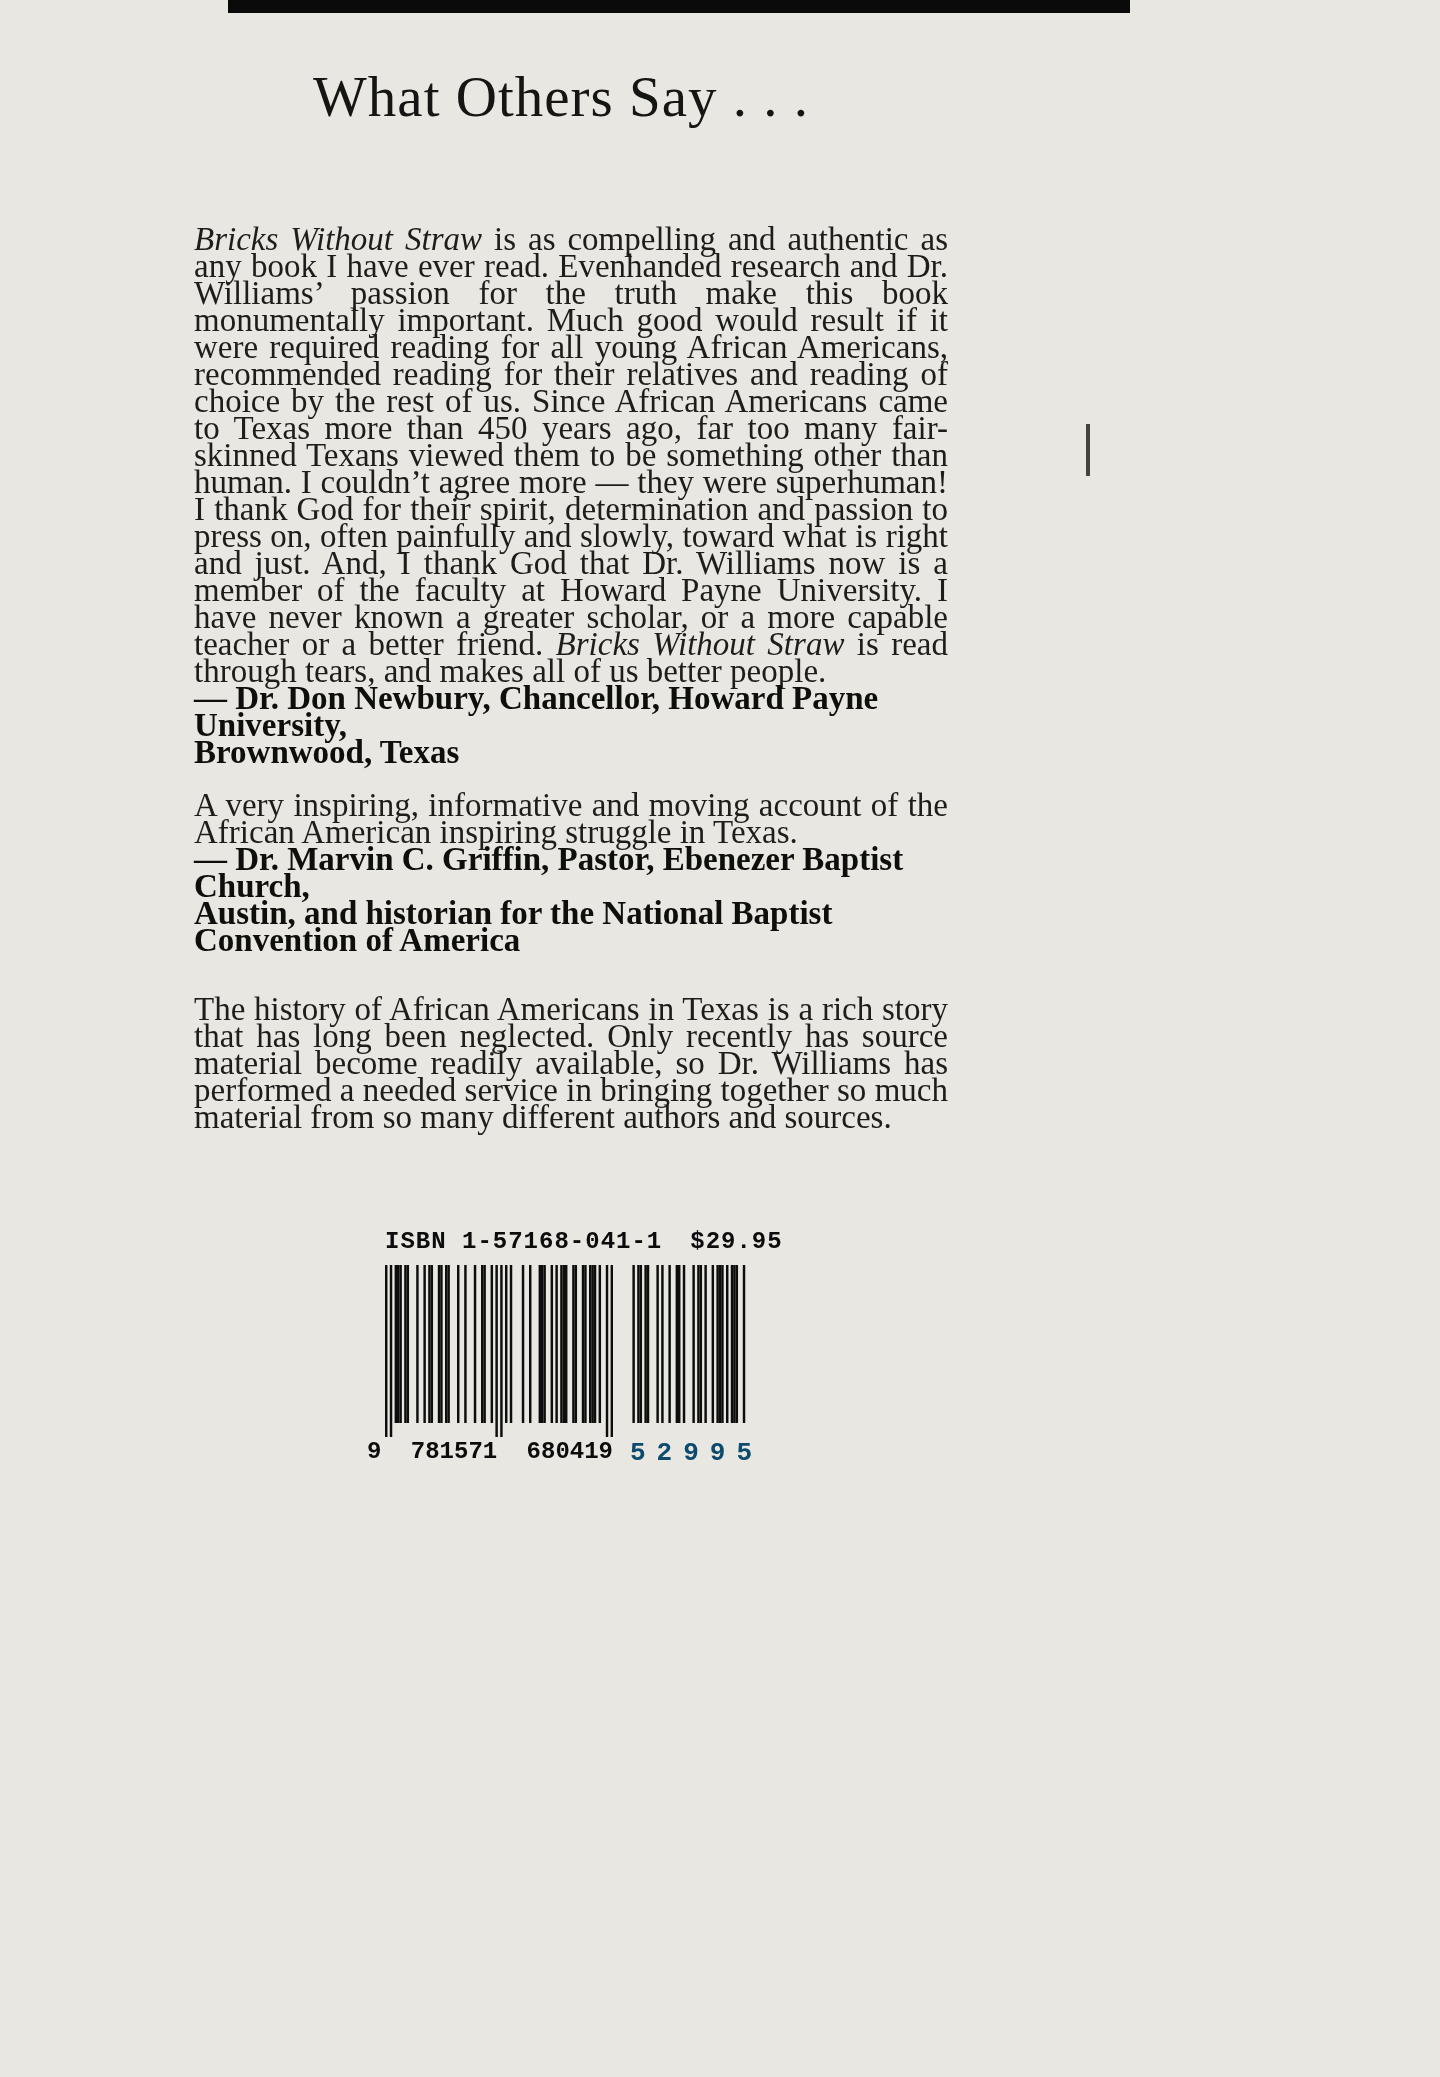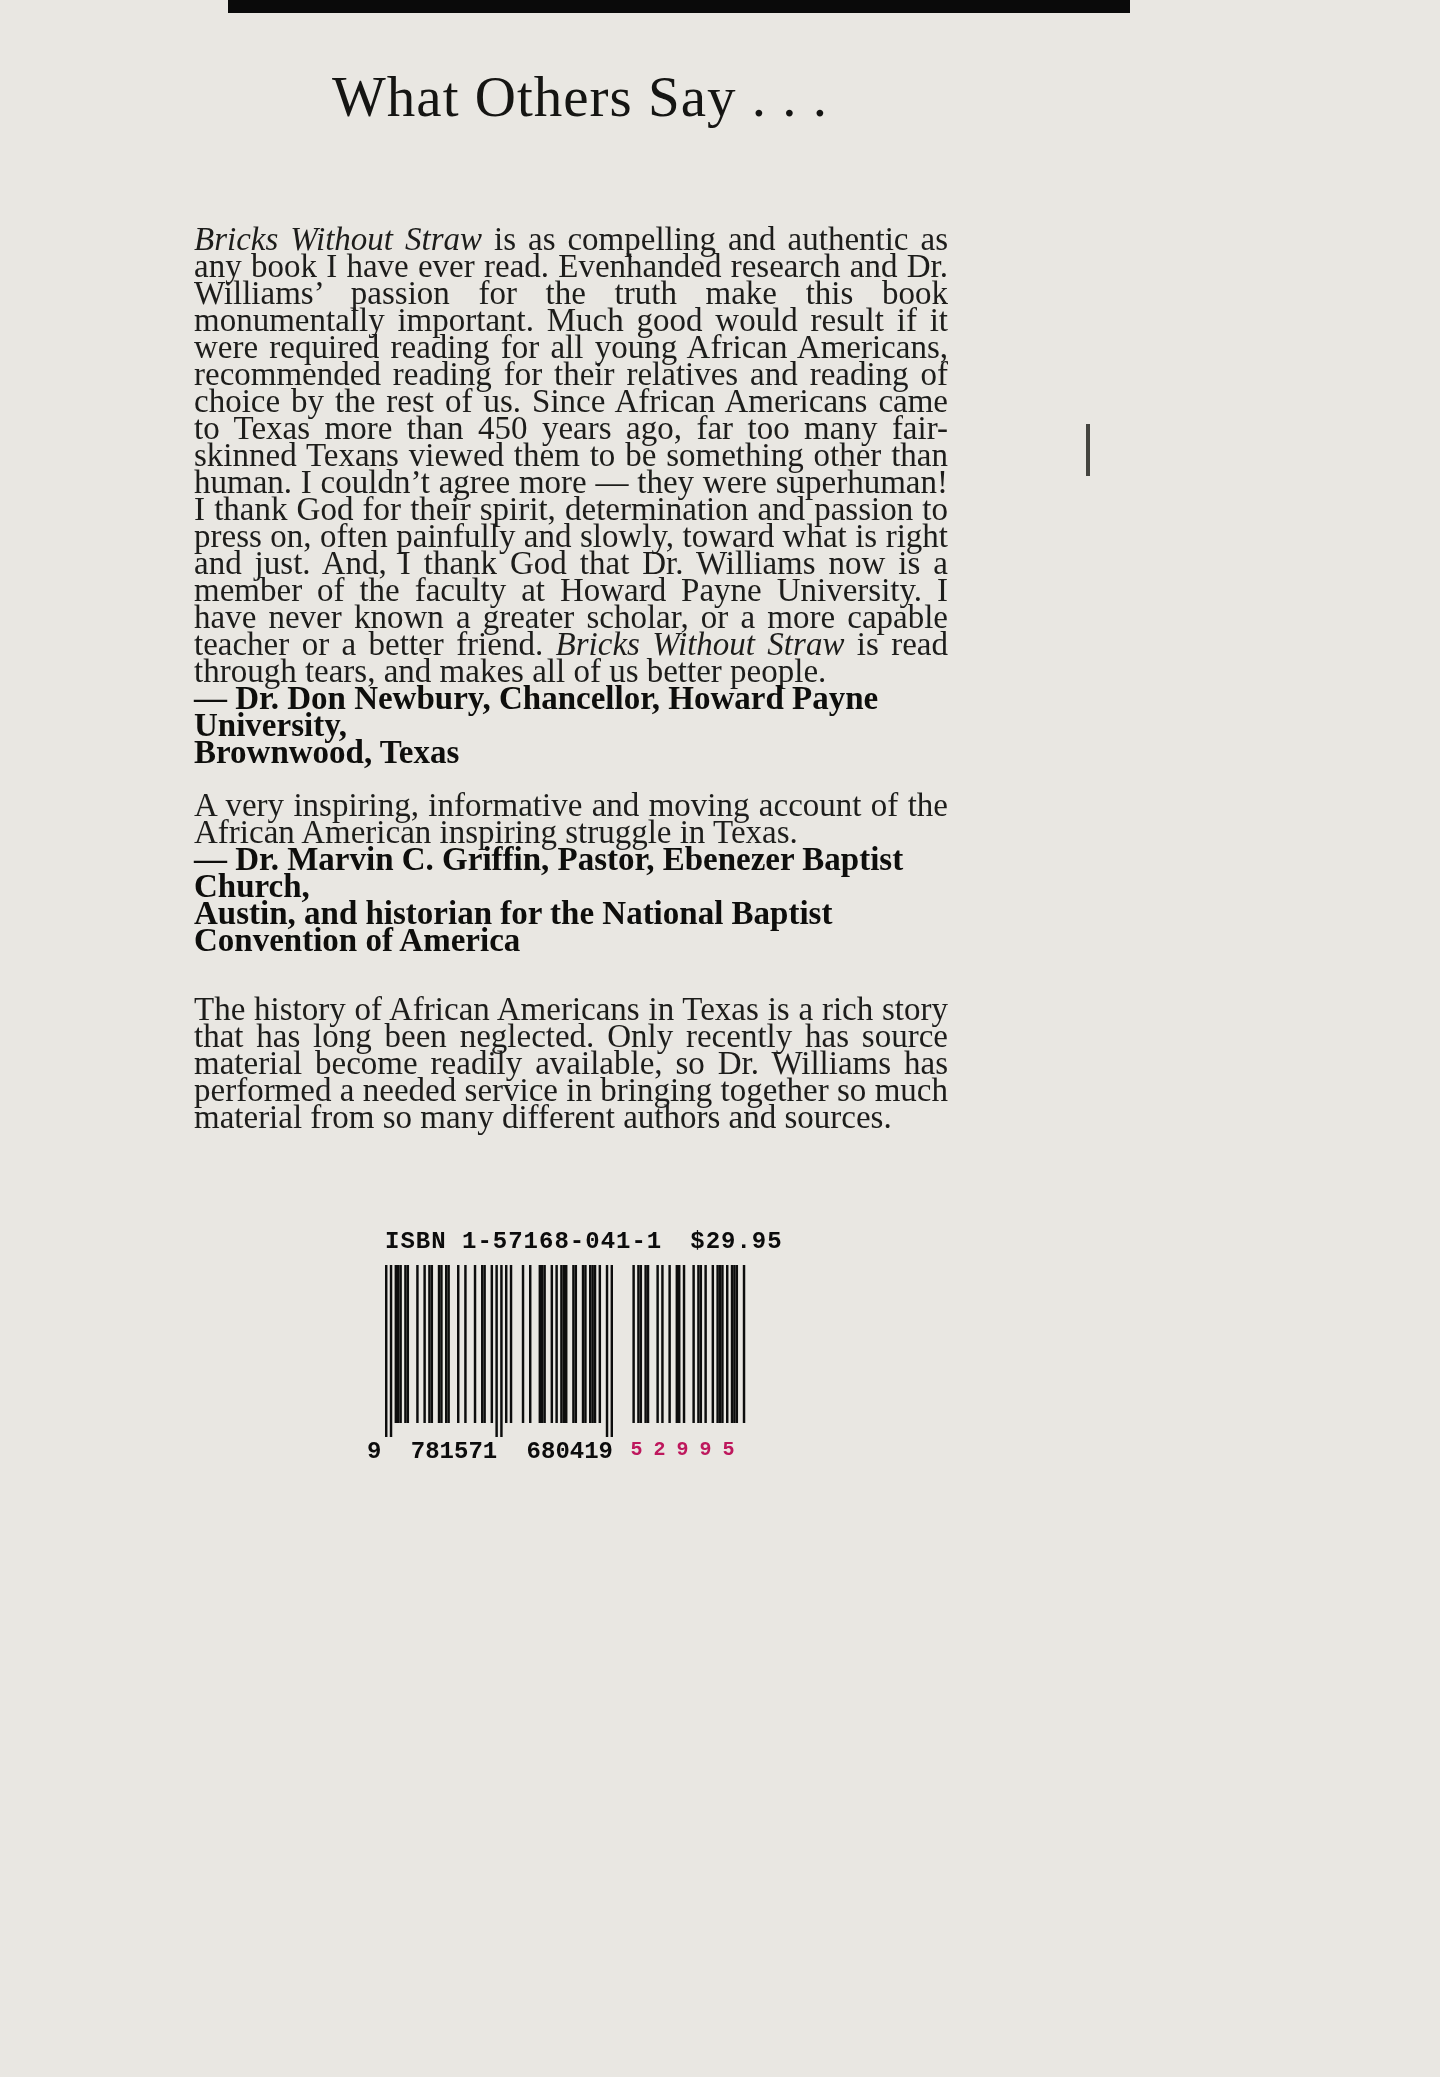--- a/index.html
+++ b/index.html
@@ -18,21 +18,21 @@
   }
   .top-bar {
     position: absolute; top: 0; left: 228px;
     width: 902px; height: 13px; background: #0a0a0a;
   }
   .edge-mark {
     position: absolute; top: 424px; left: 1086px;
     width: 4px; height: 52px; background: #44443f;
   }
   .title {
-    position: absolute; top: 64px; left: 203px; width: 754px;
+    position: absolute; top: 64px; left: 184px; width: 754px;
     margin: 0; text-align: center;
     font-size: 57px; font-weight: 400; letter-spacing: 1px;
     color: #151513;
   }
   .content {
     position: absolute; top: 226px; left: 194px; width: 754px;
     font-size: 33px; line-height: 27px;
   }
   .testimonial { margin: 0 0 26px 0; }
   .testimonial.t2 { margin-bottom: 42px; }
@@ -53,21 +53,21 @@
   .bc { display: flex; flex-direction: column; }
   .bc-digits {
     display: flex; justify-content: space-between;
     font-family: "Liberation Mono", monospace;
     font-weight: bold; font-size: 24px; color: #0c0c0c;
     margin-top: 1px;
   }
   .bc-digits .lead { margin-left: -18px; }
   .supp-digits {
     font-family: "Liberation Mono", monospace;
-    font-weight: bold; font-size: 20px; color: #be185d;
+    font-weight: bold; font-size: 26px; color: #0c4a6e;
     letter-spacing: 11px; text-align: center; margin-top: 15px;
     white-space: nowrap;
   }
 </style>
 </head>
 <body>
 
 <div class="page">
 
   <div class="top-bar"></div>

